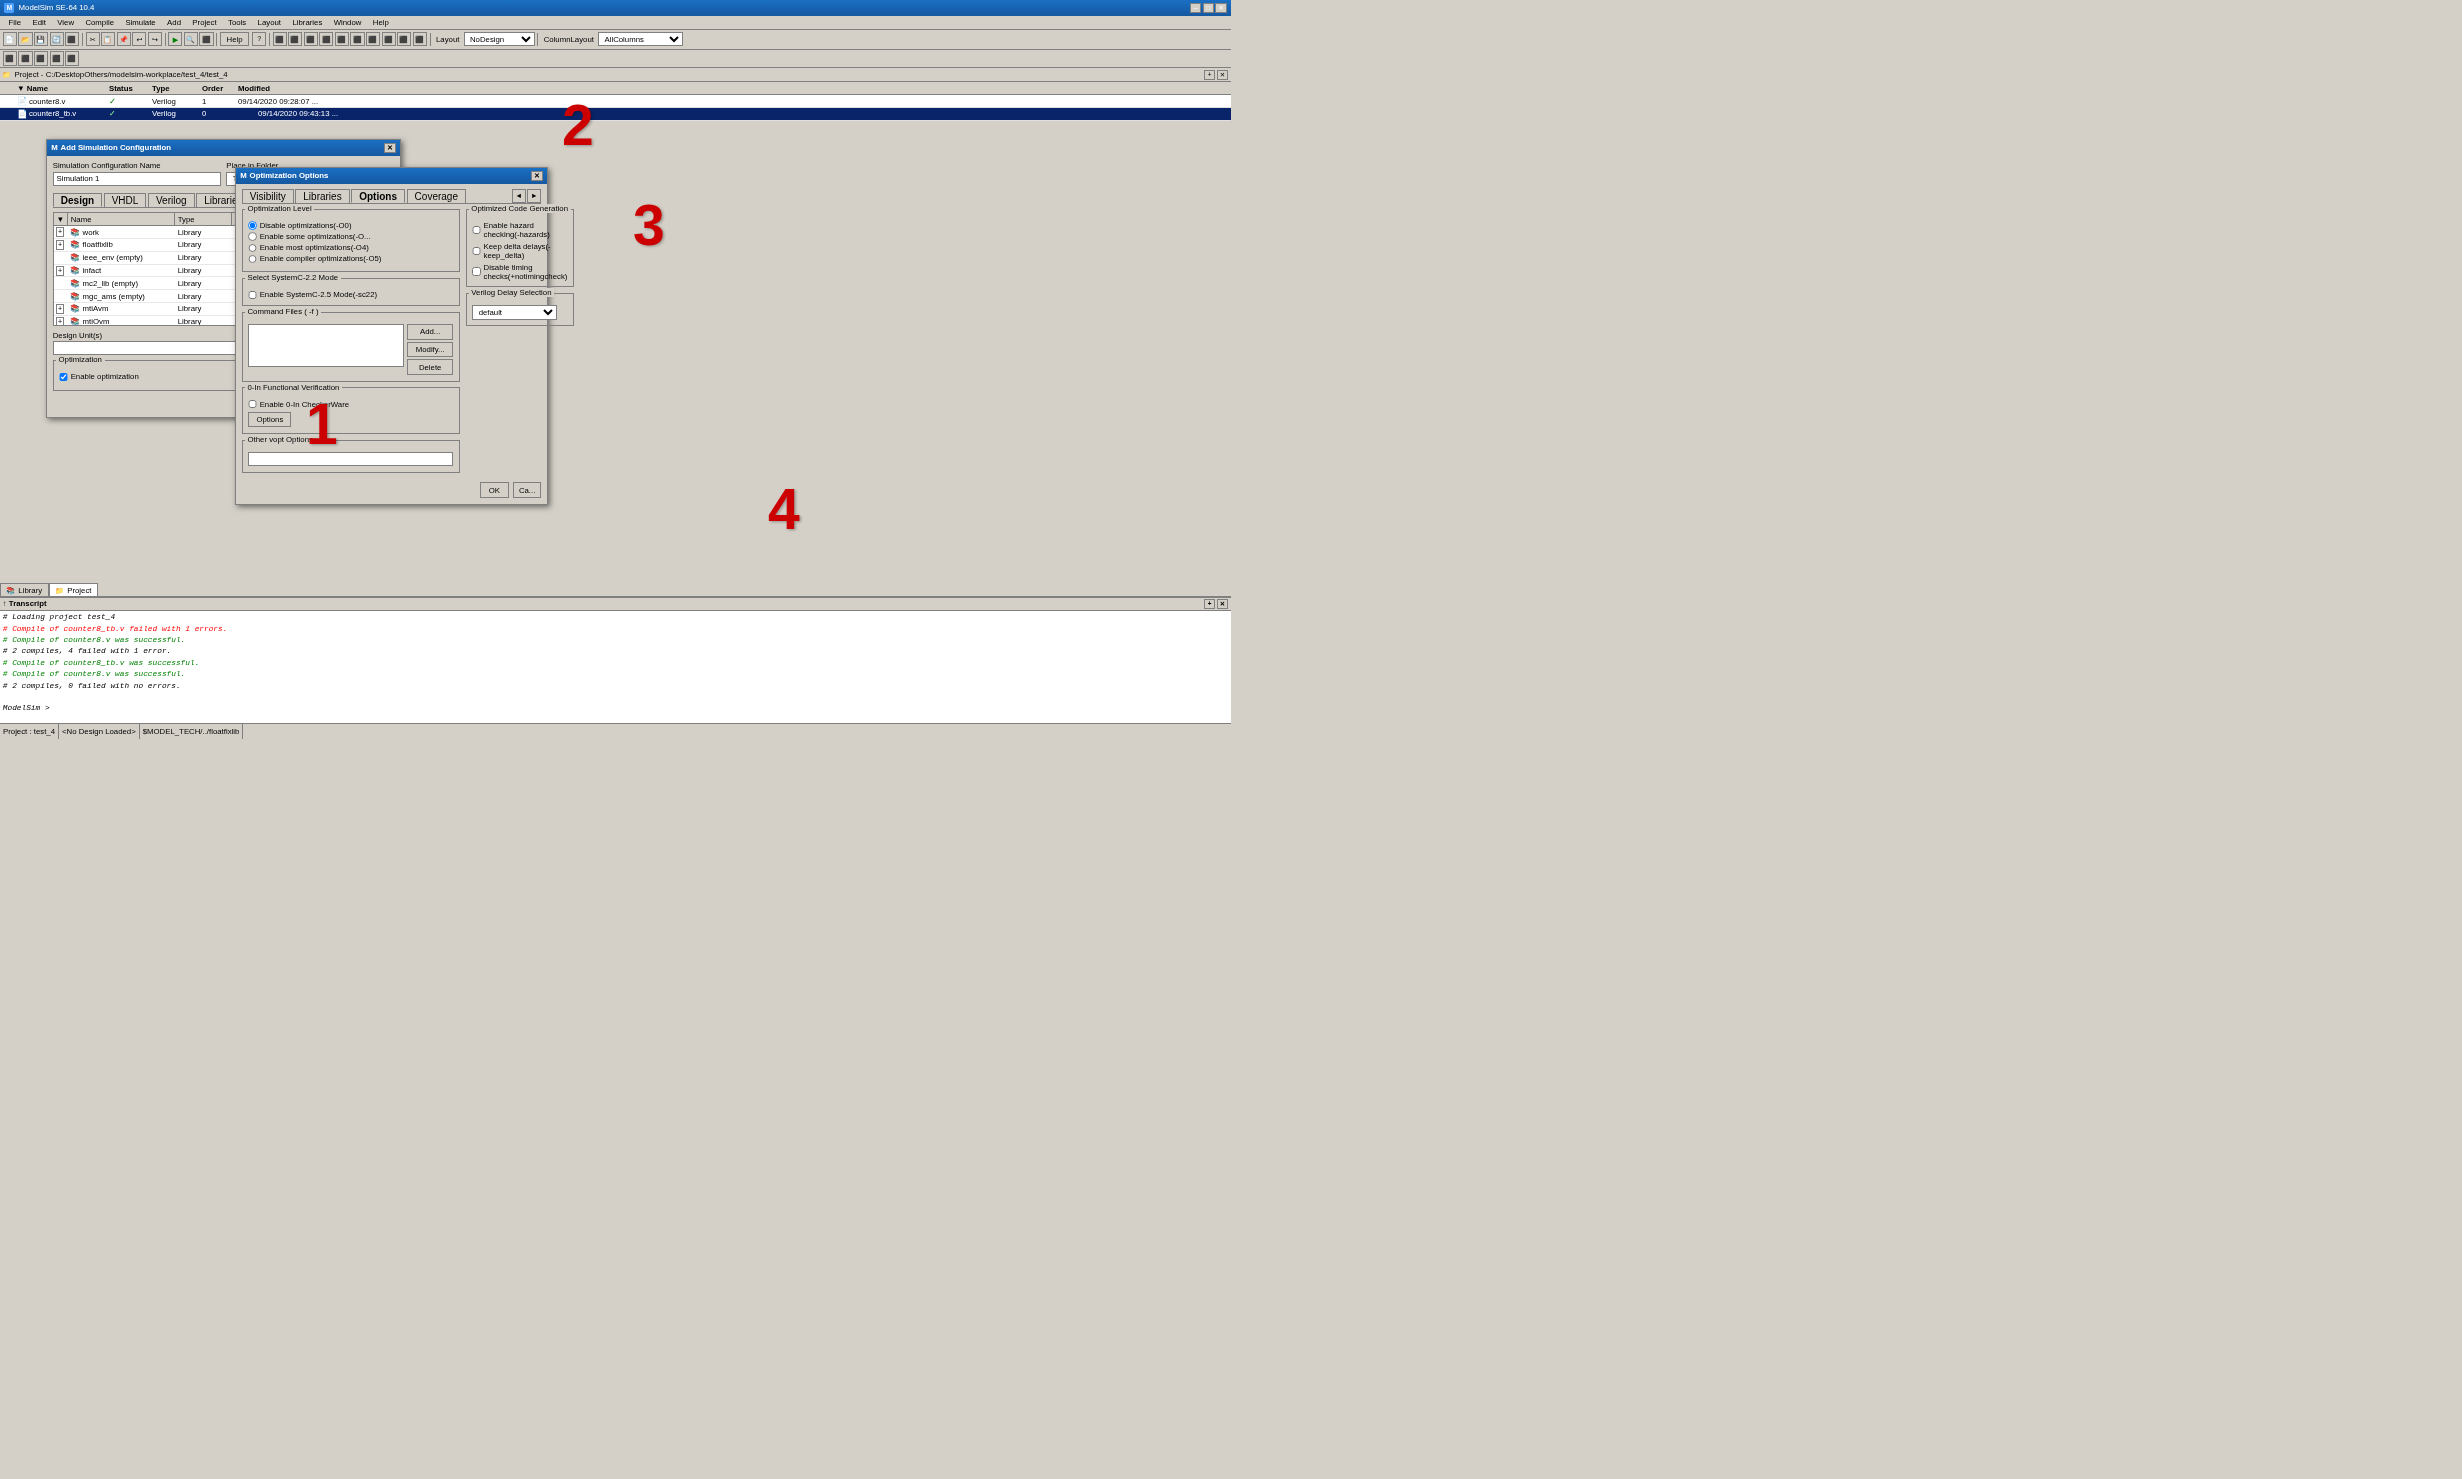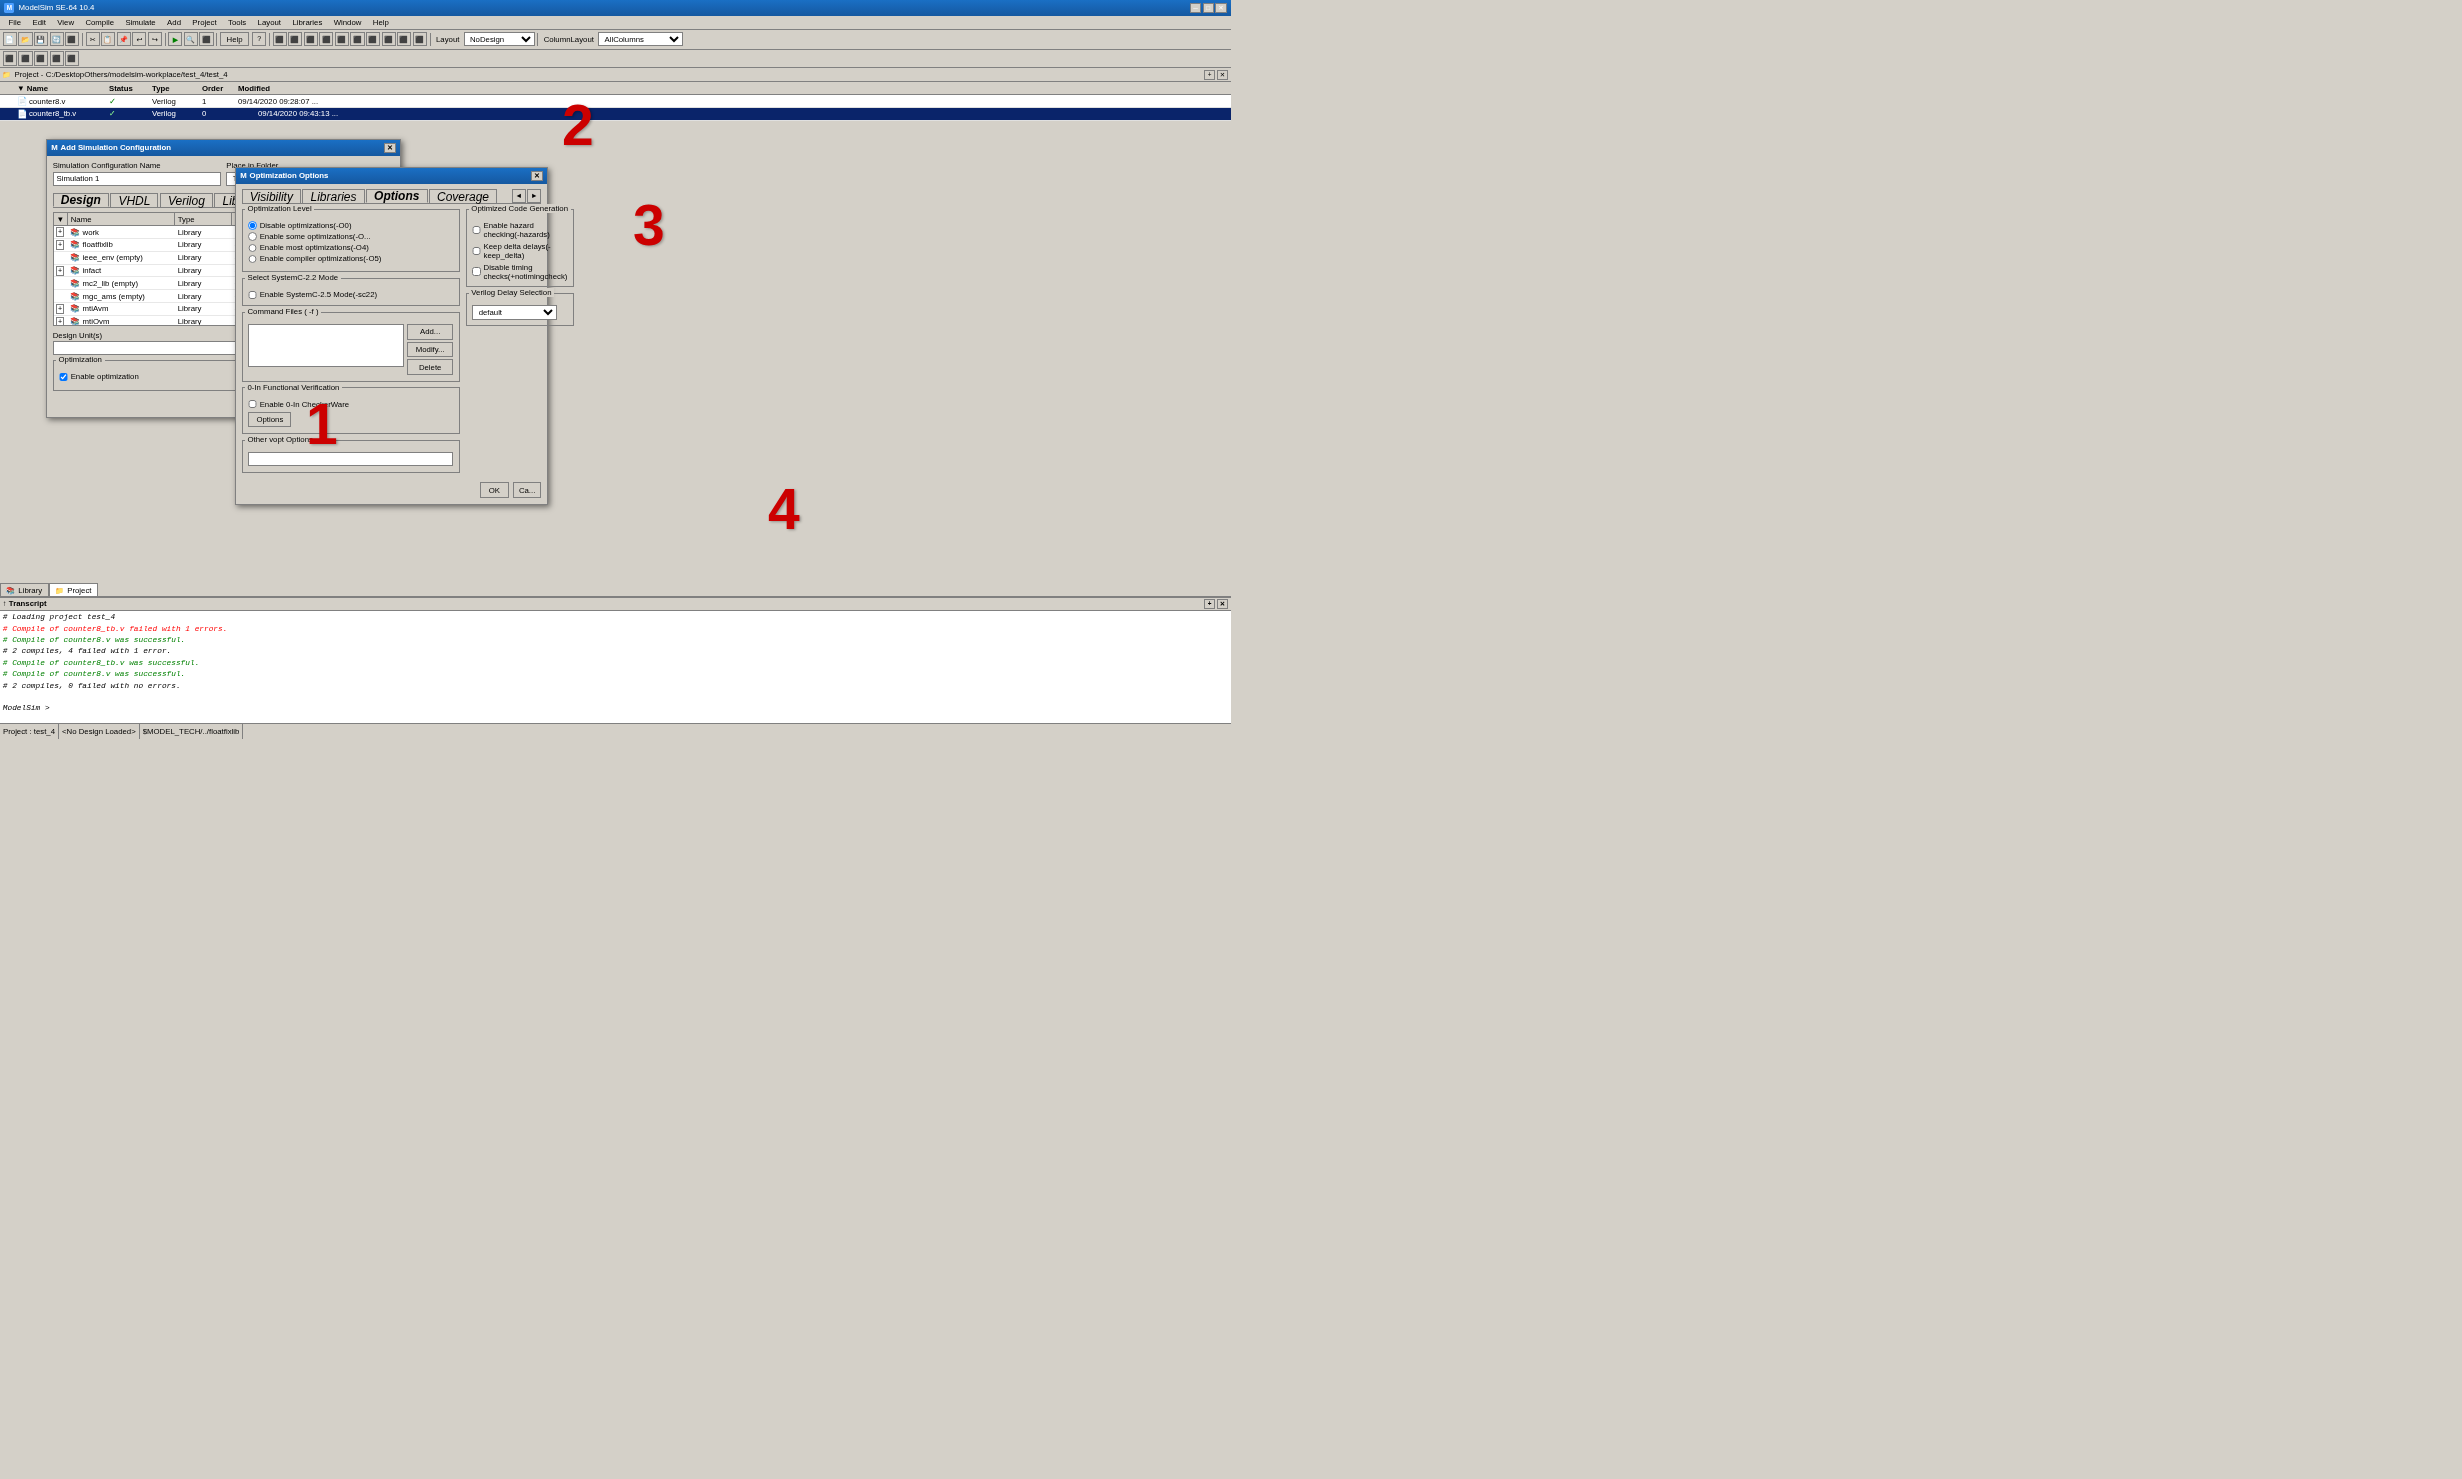--- a/index.html
+++ b/index.html
@@ -249,27 +249,26 @@
     .dialog-tabs {
       display: flex;
       border-bottom: 0.7px solid #808080;
       margin-bottom: 4.3px;
     }
     .dialog-tab {
       padding: 2.1px 7.1px;
       border: 0.7px solid #808080;
       border-bottom: none;
       background: #d4d0c8;
-      font-size: 12px;
+      font-size: 10px;
       cursor: pointer;
       margin-right: 1.4px;
       height: 14.2px;
       display: flex;
       align-items: center;
-      font-style: italic;
     }
     .dialog-tab.active {
       background: #d4d0c8;
       border-bottom: 0.7px solid #d4d0c8;
       margin-bottom: -0.7px;
       font-weight: bold;
     }
     .lib-table-header {
       background: #d4d0c8;
       display: flex;

